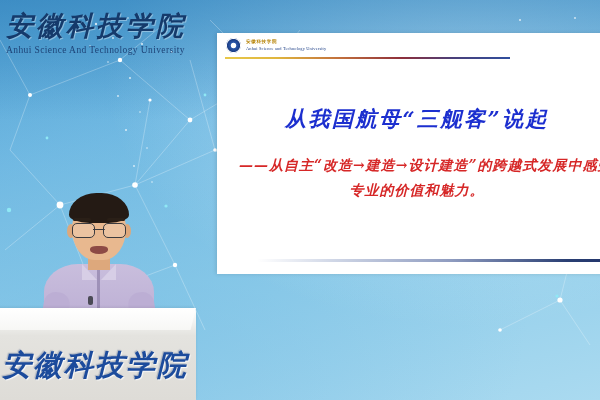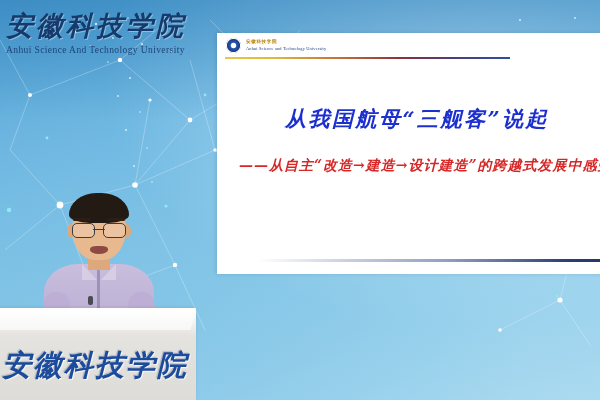--- a/index.html
+++ b/index.html
@@ -373,19 +373,20 @@
         <div class="hdr-cn">安徽科技学院</div>
         <div class="hdr-en">Anhui Science and Technology University</div>
       </div>
     </div>
     <div class="hdr-rule"></div>
 
     <div class="slide-title">从我国航母“三舰客”说起</div>
 
     <div class="slide-sub">
       <span>——从自主“改造→建造→设计建造”的跨越式发展中感受</span>
+      <span class="l2">专业的价值和魅力。</span>
     </div>
 
     <div class="footer-rule"></div>
 
   </div>
 
 </div>
 
 </body></html>

